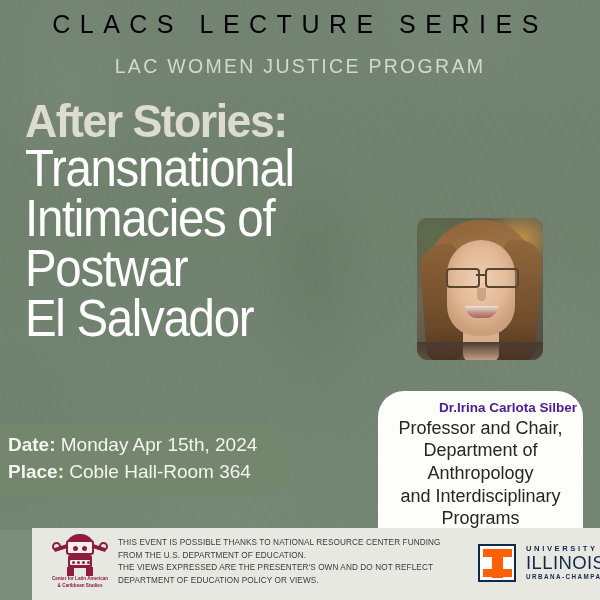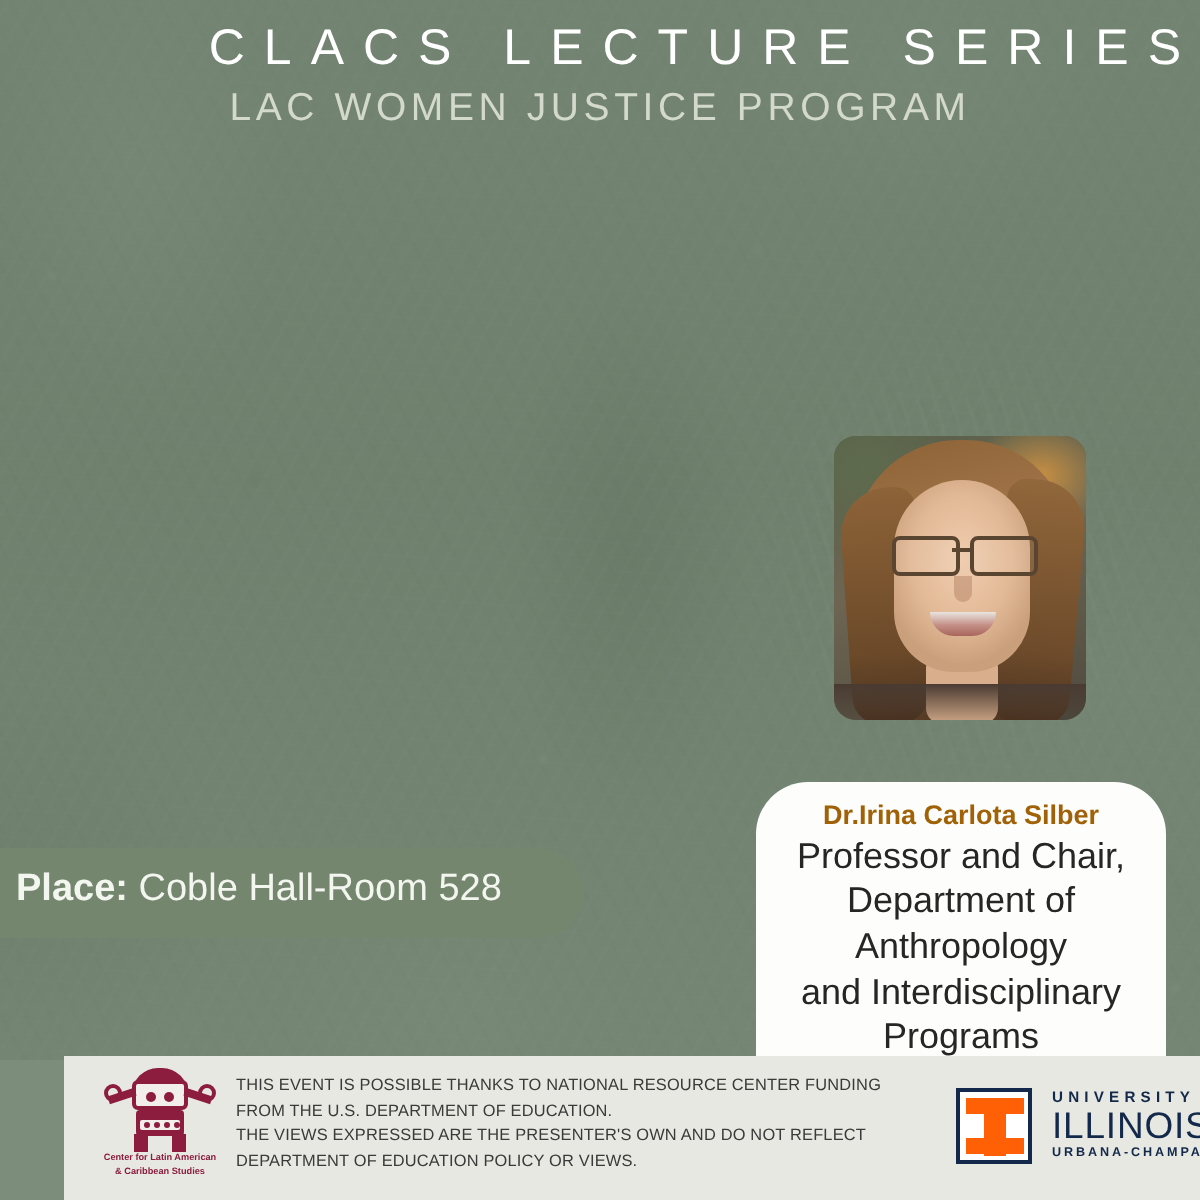--- a/index.html
+++ b/index.html
@@ -85,32 +85,31 @@
     position: absolute;
     left: 0; top: 10px;
     width: 600px;
     text-align: center;
     z-index: 5;
   }
   .header-line1 {
     font-size: 25px;
     font-weight: 400;
     letter-spacing: 9.5px;
-    color: #ffffff;
+    color: #000000;
     line-height: 1.18;
     white-space: nowrap;
-    text-align: right;
   }
   .header-line2 {
     font-size: 19.5px;
     font-weight: 400;
     letter-spacing: 2.3px;
     color: #d3d9cc;
     line-height: 1.25;
-    margin-top: 2px;
+    margin-top: 14px;
     white-space: nowrap;
   }
 
   
   .title-block {
     position: absolute;
     left: 25px; top: 98px;
     width: 400px;
     z-index: 6;
   }
@@ -241,22 +240,23 @@
     padding: 8px 6px 9px 6px;
     background: #fdfdfc;
     border-radius: 26px;
     text-align: center;
     z-index: 8;
     box-sizing: border-box;
   }
   .speaker-name {
     font-size: 13.5px;
     font-weight: 700;
-    color: #a16207;
+    color: #4c1d95;
     line-height: 1.3;
+    text-align: right;
   }
   .speaker-role {
     font-size: 18px;
     font-weight: 400;
     color: #262625;
     line-height: 1.26;
     white-space: pre-line;
   }
 
   
@@ -470,20 +470,27 @@
     <div class="layer bg-l3"></div>
     <div class="bg-weave"></div>
     <div class="bg-tint"></div>
   </div>
 
   <div class="header">
     <div class="header-line1">CLACS LECTURE SERIES</div>
     <div class="header-line2">LAC WOMEN JUSTICE PROGRAM</div>
   </div>
 
+  <div class="title-block">
+    <div class="title-line first">After Stories:</div>
+    <div class="title-line">Transnational</div>
+    <div class="title-line">Intimacies of</div>
+    <div class="title-line">Postwar</div>
+    <div class="title-line">El Salvador</div>
+  </div>
 
   <div class="speaker-photo">
     <div class="photo-bg"></div>
     <div class="photo-hair"></div>
     <div class="photo-hair-left"></div>
     <div class="photo-hair-right"></div>
     <div class="photo-neck"></div>
     <div class="photo-face"></div>
     <div class="photo-nose"></div>
     <div class="photo-glasses">
@@ -498,22 +505,26 @@
   <div class="speaker-card">
     <div class="speaker-name">Dr.Irina Carlota Silber</div>
     <div class="speaker-role">Professor and Chair,
 Department of Anthropology
 and Interdisciplinary Programs
 CCNY</div>
   </div>
 
   <div class="details-panel">
     <div class="detail-row">
+      <span class="detail-label">Date:</span>
+      <span class="detail-value">Monday Apr 15th, 2024</span>
+    </div>
+    <div class="detail-row">
       <span class="detail-label">Place:</span>
-      <span class="detail-value">Coble Hall-Room 528</span>
+      <span class="detail-value">Coble Hall-Room 364</span>
     </div>
   </div>
 
   <div class="footer">
 
     <div class="clacs-logo">
       <div class="clacs-figure">
         <div class="clacs-cap"></div>
         <div class="clacs-head">
           <div class="clacs-eye l"></div>

